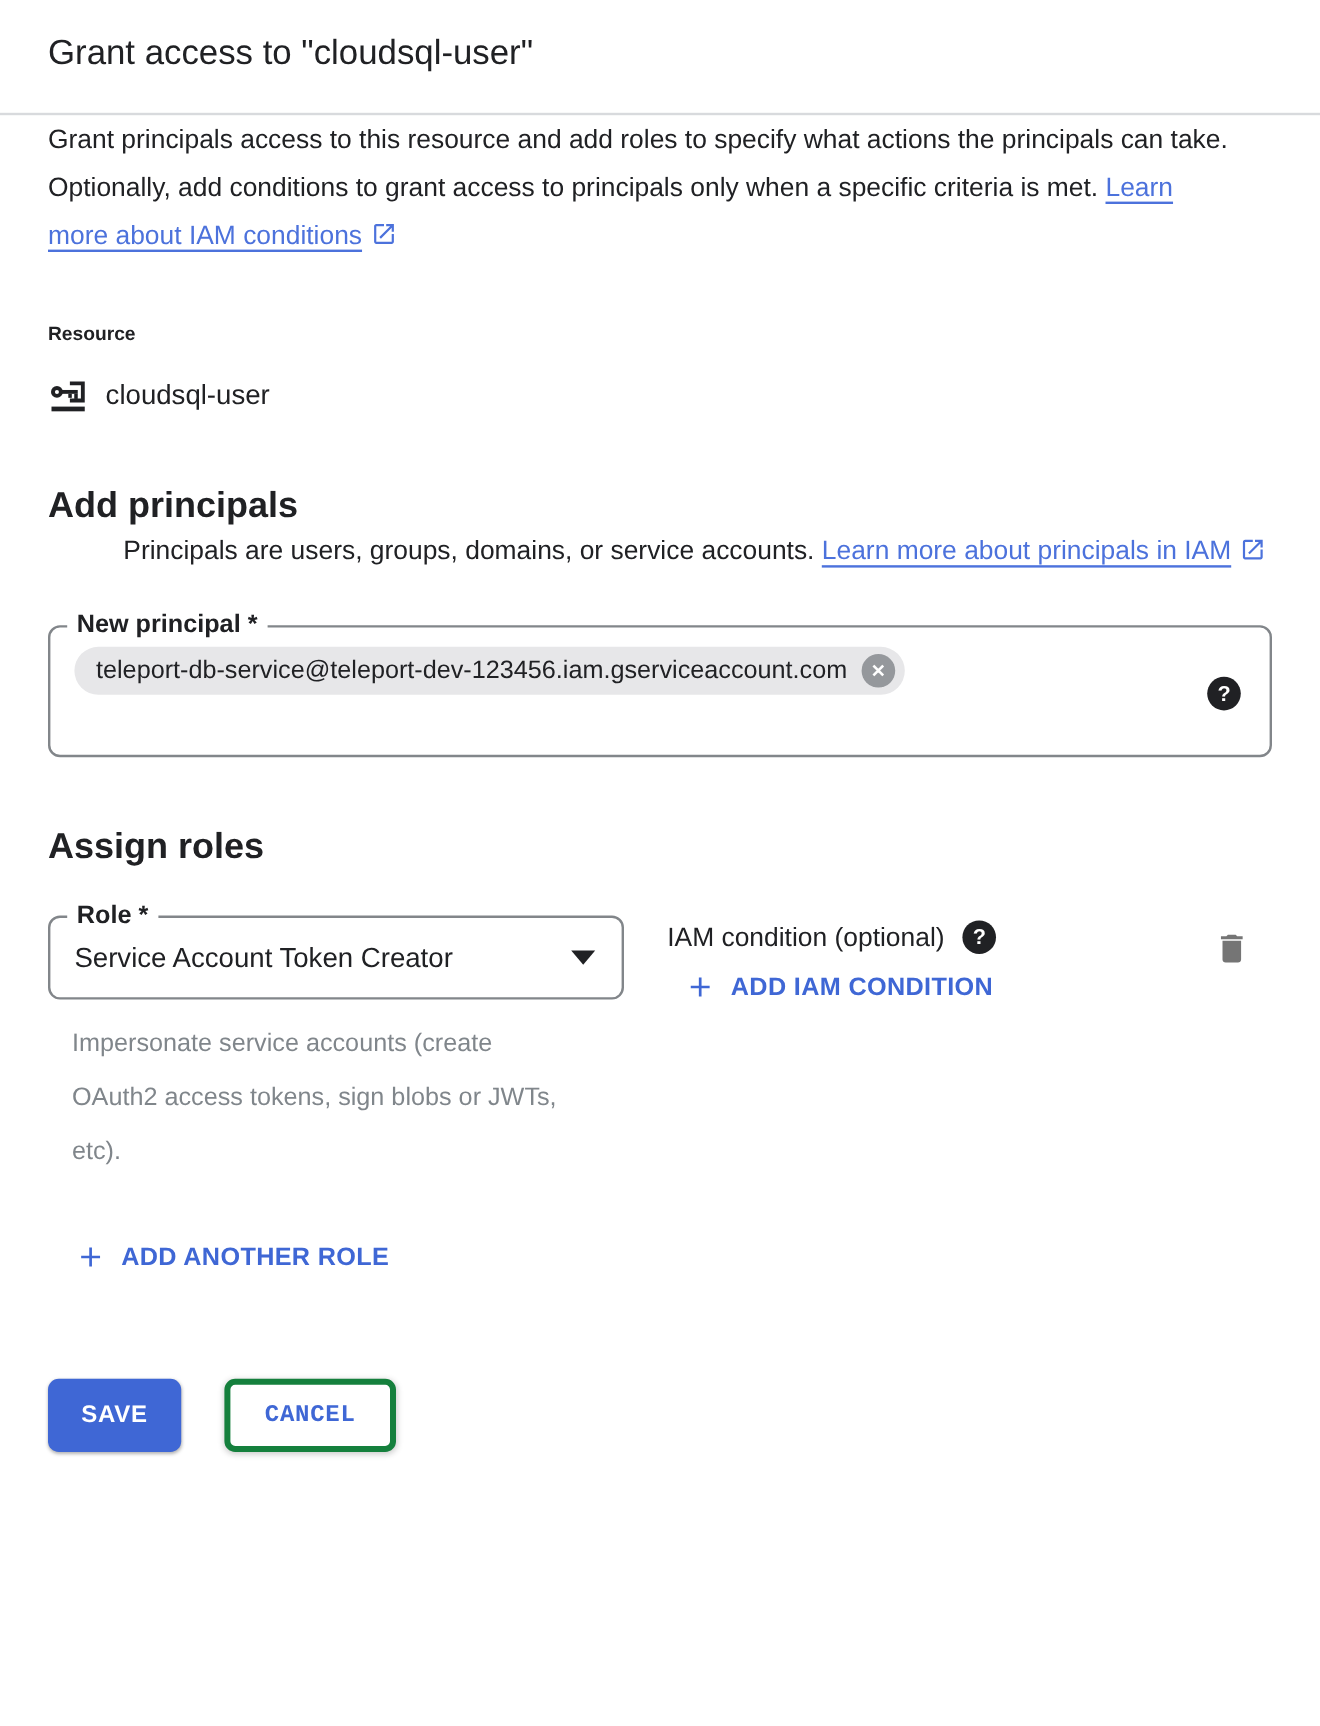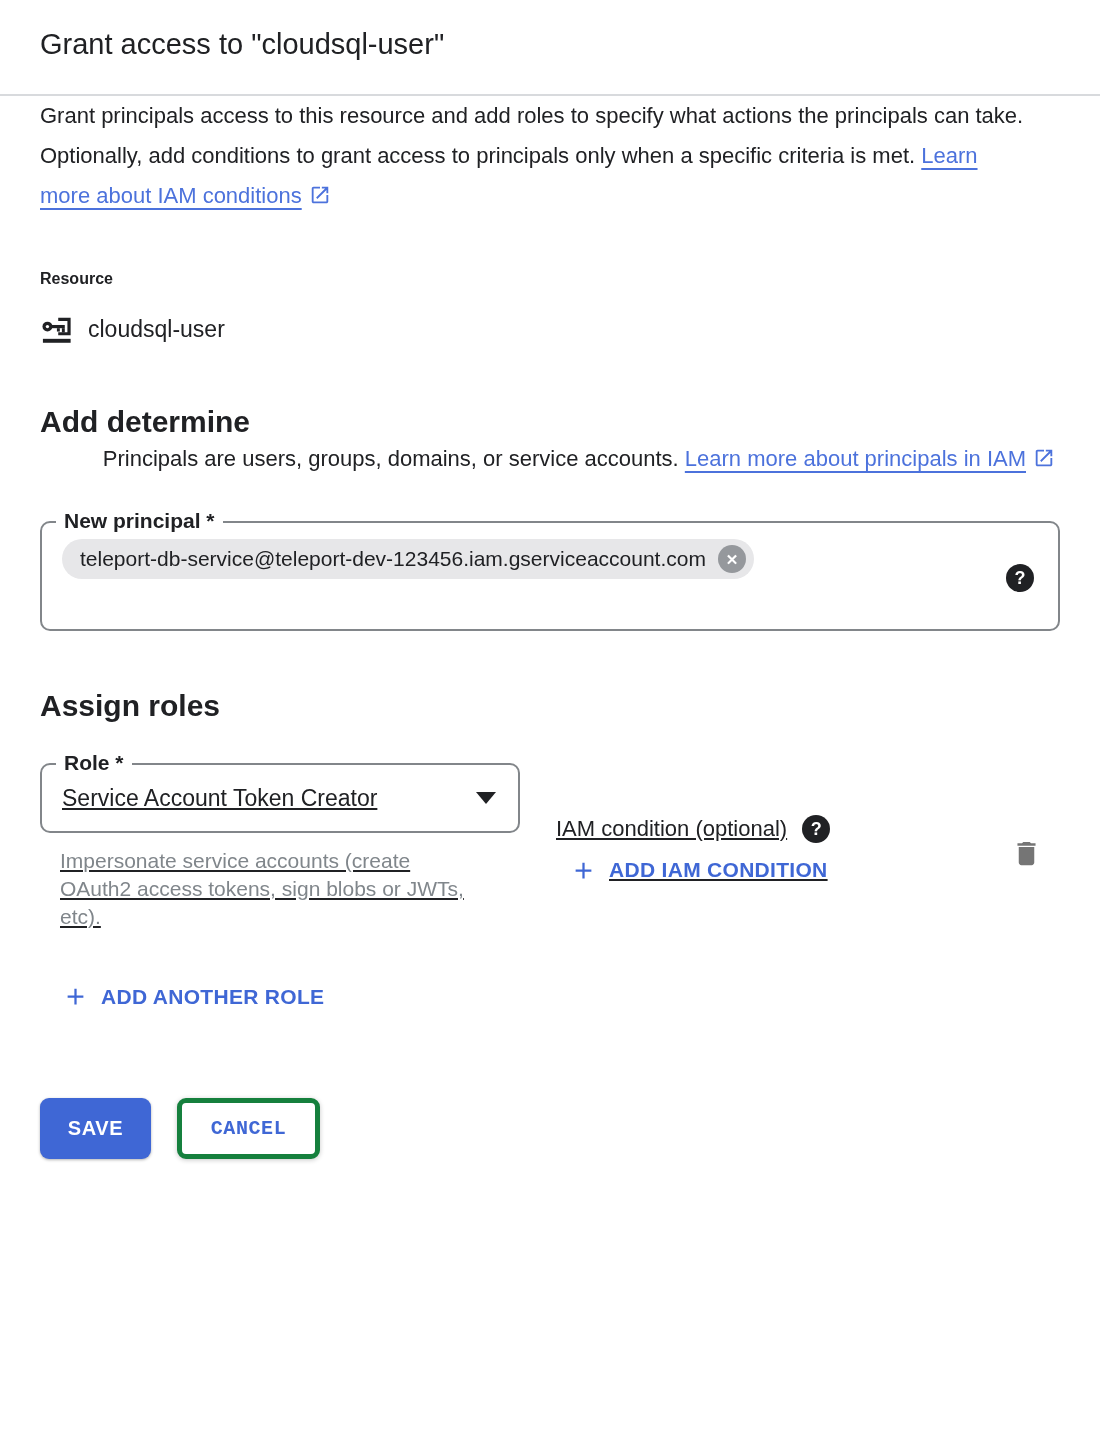--- a/index.html
+++ b/index.html
@@ -47,51 +47,51 @@
     font-size:15px;font-weight:700;display:flex;align-items:center;justify-content:center;
     cursor:pointer;padding:0;flex:none;line-height:1;
   }
   .help-circle{
     width:28px;height:28px;border-radius:50%;background:var(--text);color:#fff;
     display:inline-flex;align-items:center;justify-content:center;
     font-size:18px;font-weight:700;flex:none;cursor:pointer;line-height:1;
   }
   .field .field-help{position:absolute;right:24px;top:41px;}
   
-  .role-row{display:flex;margin-top:40px;align-items:center;text-decoration:underline;}
+  .role-row{display:flex;margin-top:40px;align-items:flex-start;}
   .role-col{width:480px;flex:none;}
   .select{
     position:relative;height:70px;border:2px solid var(--border);border-radius:10px;
     display:flex;align-items:center;justify-content:space-between;
     padding:0 22px 0 20px;cursor:pointer;background:#fff;
   }
   .select-value{font-size:23px;}
   .caret{
     width:0;height:0;border-left:10px solid transparent;border-right:10px solid transparent;
     border-top:12px solid var(--text);flex:none;margin-left:10px;
   }
-  .role-help{font-size:21px;line-height:28px;color:var(--muted);margin:14px 0 0 0;padding-left:20px;width:440px;}
+  .role-help{font-size:21px;line-height:45px;color:var(--muted);margin:14px 0 0 0;padding-left:20px;width:440px;}
   .cond-col{margin-left:36px;flex:1;}
   .cond-head{display:flex;align-items:center;gap:15px;margin-top:4px;}
   .cond-label{font-size:22px;}
   .text-button{
     display:flex;align-items:center;gap:12px;border:none;background:none;cursor:pointer;
     color:var(--accent);font-family:inherit;font-size:21px;font-weight:700;
     letter-spacing:0.3px;padding:0;
   }
   .text-button svg{fill:var(--accent);flex:none;}
   .cond-col .text-button{margin:14px 0 0 14px;}
   .trash-btn{
     margin-left:auto;margin-right:18px;margin-top:12px;border:none;background:none;
     cursor:pointer;padding:0;
   }
   .trash-btn svg{fill:var(--icon_gray);display:block;}
   .add-role{margin:52px 0 0 22px;}
   
-  .actions{display:flex;gap:26px;margin-top:88px;align-items:flex-end;}
+  .actions{display:flex;gap:36px;margin-top:88px;align-items:flex-end;}
   .btn{
     height:61px;border-radius:9px;font-family:inherit;font-size:20px;font-weight:700;
     letter-spacing:0.6px;cursor:pointer;display:flex;align-items:center;justify-content:center;
   }
   .btn-primary{
     width:111px;background:var(--accent);color:#fff;border:none;
     box-shadow:0 1px 3px rgba(0,0,0,.3);
   }
   .btn-secondary{
     width:143px;background:#fff;color:var(--accent);border:5px solid #15803d;
@@ -124,21 +124,21 @@
         <rect x="7.8" y="8.9" width="9.2" height="2.2"></rect>
         <rect x="11.6" y="11.1" width="2" height="2.3"></rect>
         <rect x="15" y="11.1" width="2" height="2.9"></rect>
         <circle cx="5.1" cy="10" r="3.4"></circle>
         <circle cx="5.1" cy="10" r="1.15" fill="#fff"></circle>
         <rect x="2" y="18.4" width="19" height="2.7"></rect>
       </svg>
       <span class="resource-name">cloudsql-user</span>
     </div>
 
-    <h2 class="h-section">Add determine</h2>
+    <h2 class="h-section">Add principals</h2>
 
     <p class="body-text section-desc"><span>Principals are users, groups, domains, or service accounts. </span><a class="link"><span class="link-text">Learn more about principals in IAM</span><svg class="ext-icon" width="22" height="22" viewBox="0 0 24 24">
             <path d="M19 19H5V5h7V3H5c-1.1 0-2 .9-2 2v14c0 1.1.9 2 2 2h14c1.1 0 2-.9 2-2v-7h-2v7zM14 3v2h3.59l-9.83 9.83 1.41 1.41L19 6.41V10h2V3h-7z"></path>
           </svg></a></p>
 
     <div class="field">
       <span class="field-label">New principal *</span>
       <div class="chip">
         <span class="chip-text">teleport-db-service@teleport-dev-123456.iam.gserviceaccount.com</span>
         <button class="chip-x">✕</button>

